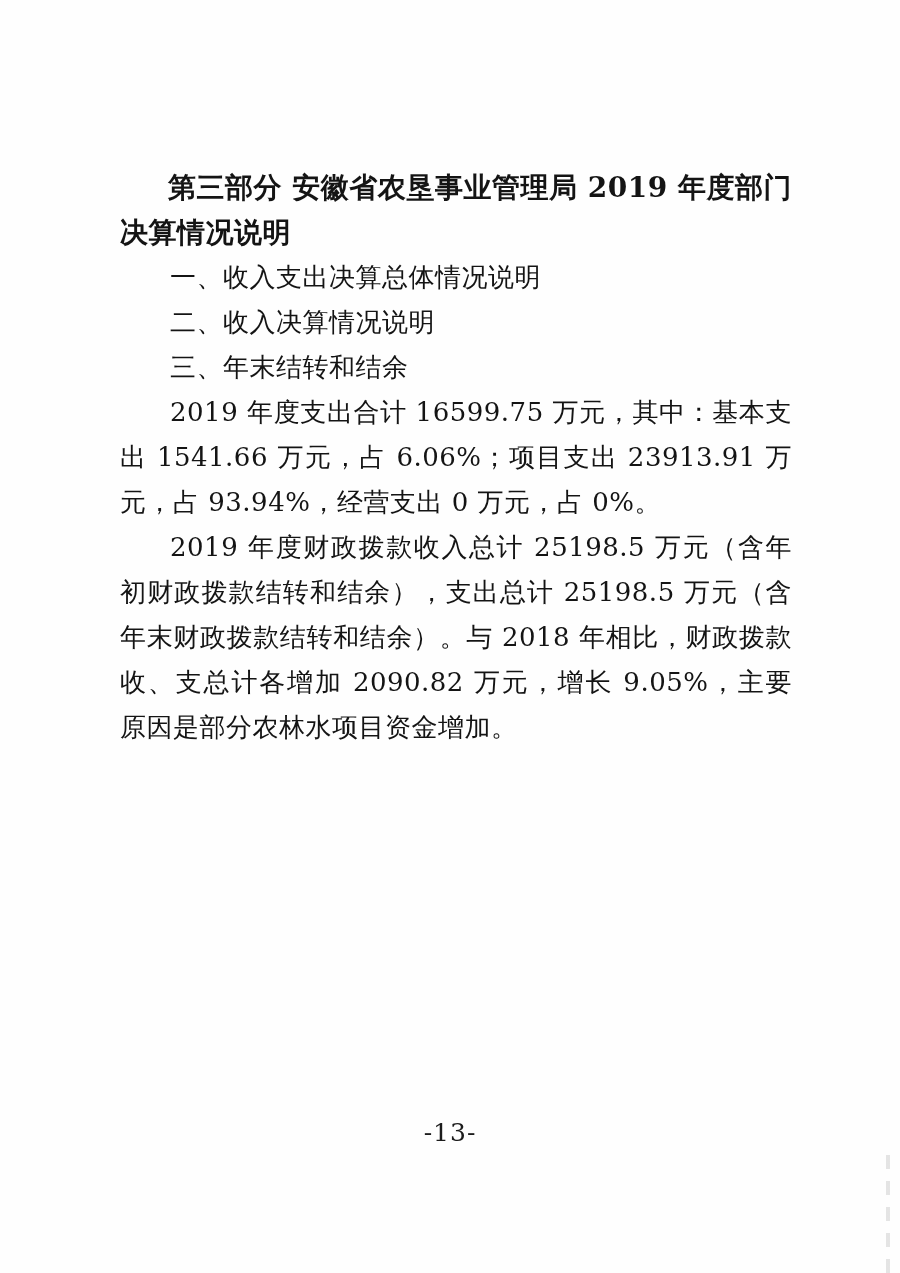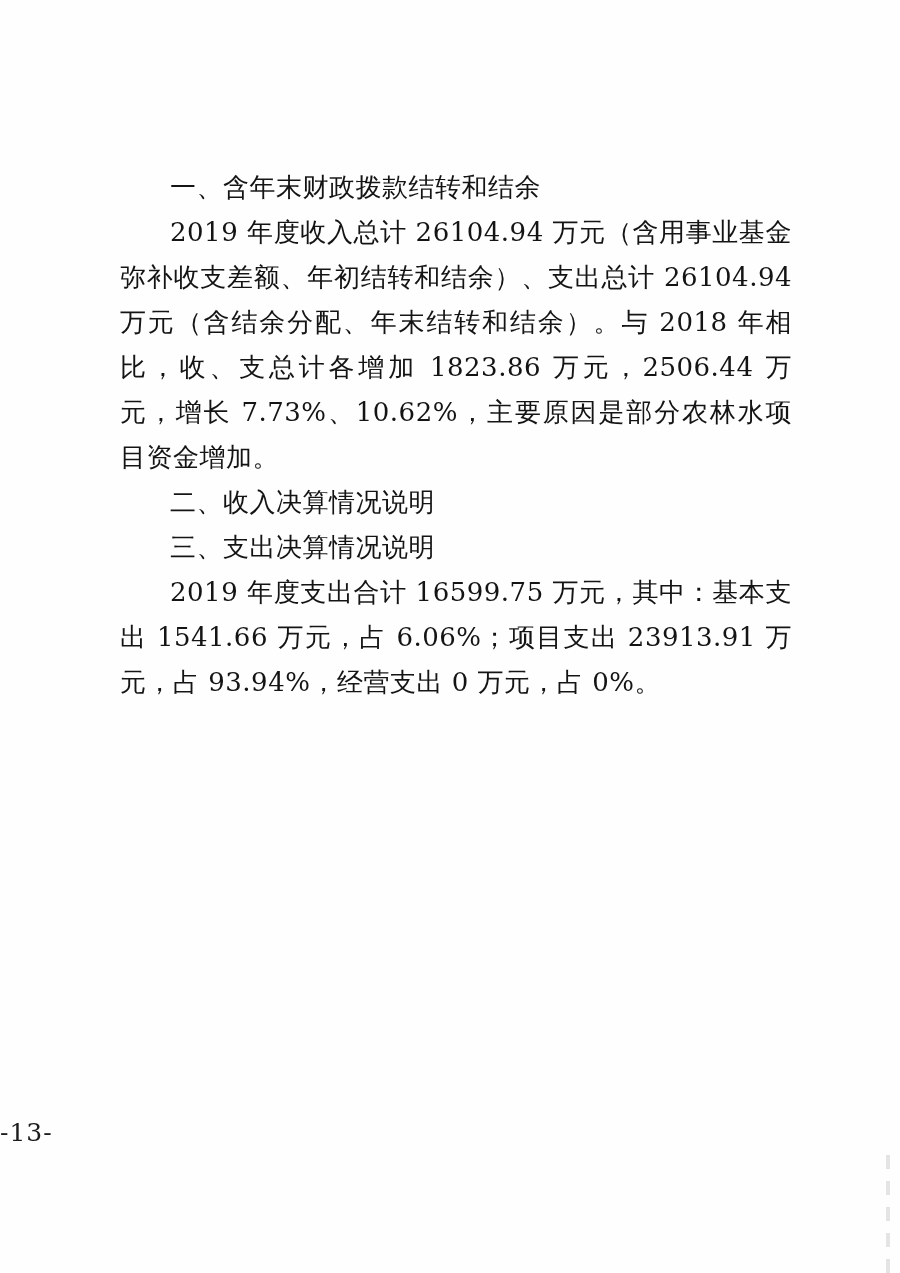--- a/index.html
+++ b/index.html
@@ -46,21 +46,21 @@
     margin: 0;
     text-indent: 50px;
     text-align: justify;
     letter-spacing: 0.5px;
   }
   .page-number {
     position: absolute;
     top: 1118px;
     left: 0;
     width: 900px;
-    text-align: left;
+    text-align: center;
     font-size: 25px;
     letter-spacing: 1px;
     color: #1c1c1c;
   }
   .scan-streak {
     position: absolute;
     right: 10px;
     top: 1155px;
     width: 4px;
     height: 118px;
@@ -71,36 +71,37 @@
     );
     opacity: 0.55;
   }
 </style>
 </head>
 <body>
 
 <div class="page">
   <div class="content">
 
+    <p class="doc-title">第三部分 安徽省农垦事业管理局 2019 年度部门决算情况说明</p>
 
     <div>
-      <p class="section-heading">一、含年末财政拨款结转和结余</p>
-      <p class="para">2019 年度收入总计 26104.94 万元（含用事业基金弥补收支差额、年初结转和结余）、支出总计 26104.94 万元（含结余分配、年末结转和结余）。与 2018 年相比，收、支总计各增加 1823.86 万元，2506.44 万元，增长 7.73%、10.62%，主要原因是部分农林水项目资金增加。</p>
+      <p class="section-heading">一、收入支出决算总体情况说明</p>
     </div>
 
     <div>
       <p class="section-heading">二、收入决算情况说明</p>
     </div>
 
     <div>
-      <p class="section-heading">三、支出决算情况说明</p>
+      <p class="section-heading">三、年末结转和结余</p>
       <p class="para">2019 年度支出合计 16599.75 万元，其中：基本支出 1541.66 万元，占 6.06%；项目支出 23913.91 万元，占 93.94%，经营支出 0 万元，占 0%。</p>
     </div>
 
     <div>
+      <p class="para">2019 年度财政拨款收入总计 25198.5 万元（含年初财政拨款结转和结余），支出总计 25198.5 万元（含年末财政拨款结转和结余）。与 2018 年相比，财政拨款收、支总计各增加 2090.82 万元，增长 9.05%，主要原因是部分农林水项目资金增加。</p>
     </div>
 
   </div>
 
   <div class="page-number">-13-</div>
 
   <div class="scan-streak"></div>
 </div>
 
 </body></html>

